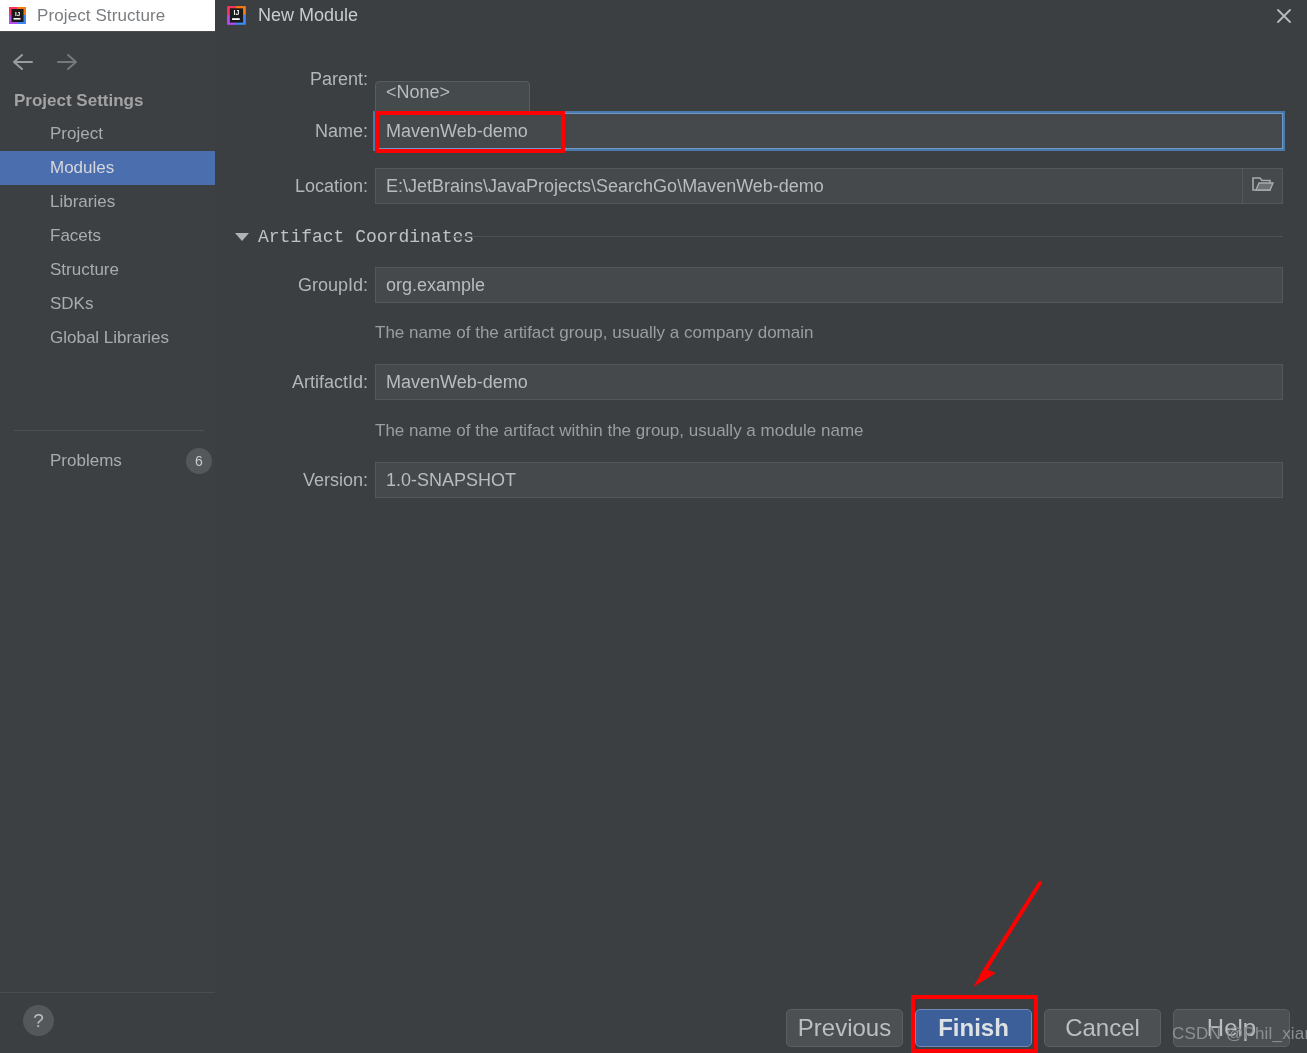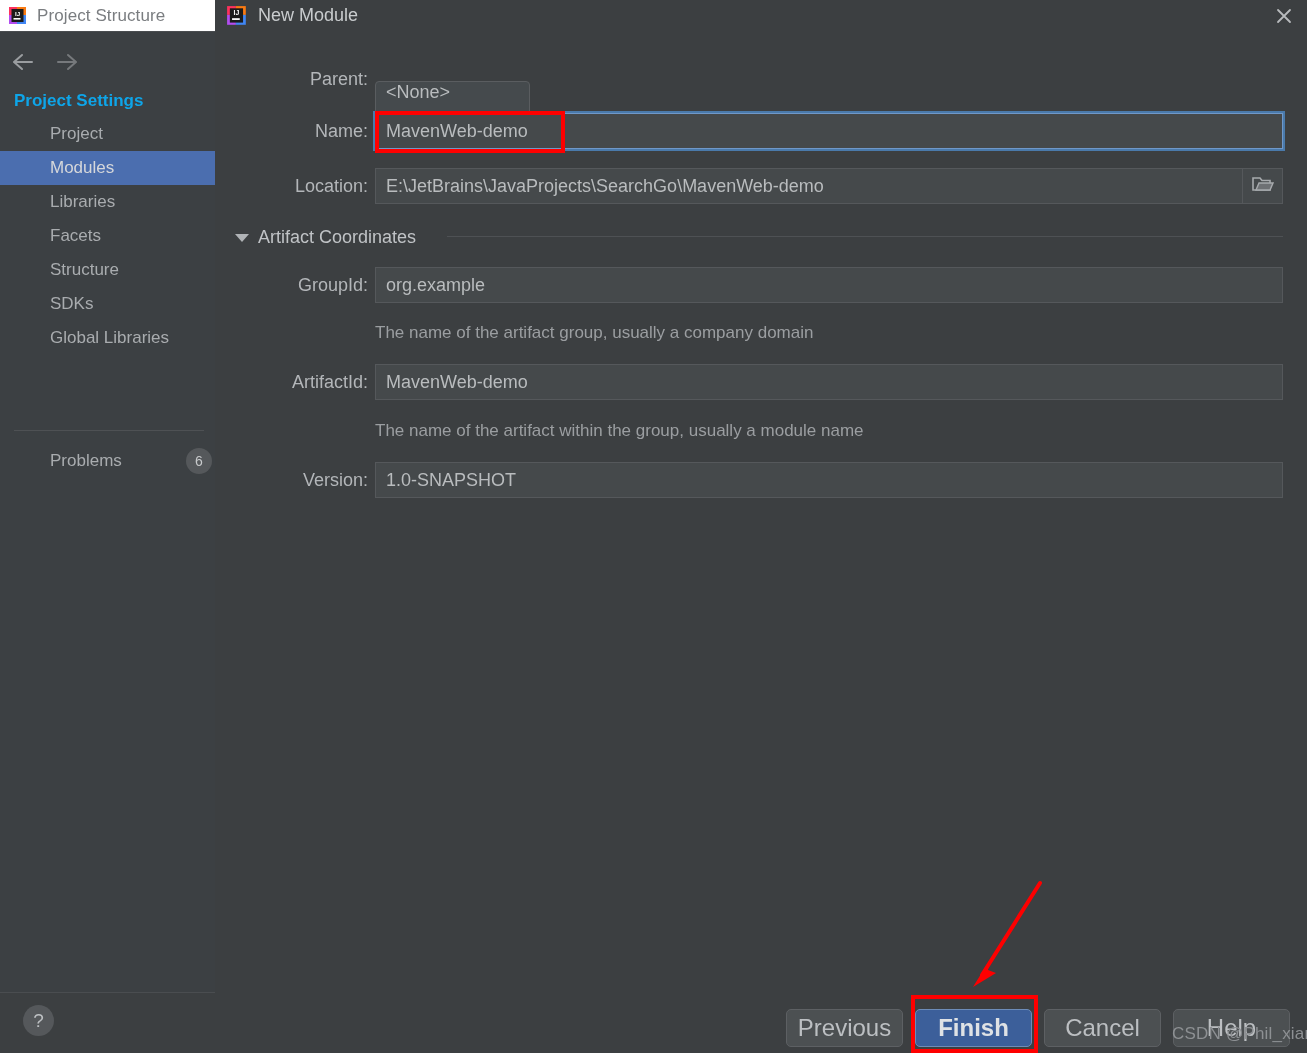--- a/index.html
+++ b/index.html
@@ -29,21 +29,21 @@
   }
   .nav-row {
     position: absolute; left: 0; top: 13px; width: 215px; height: 34px;
     display: flex; align-items: center; padding-left: 10px; gap: 18px;
   }
   .nav-arrow { width: 26px; height: 26px; display: block; }
 
   .tree { position: absolute; left: 0; top: 52px; width: 215px; }
   .tree-group {
     height: 33px; display: flex; align-items: center; padding-left: 14px;
-    font-size: 17px; color: #0ea5e9; font-weight: bold;
+    font-size: 17px; color: #a3a3a3; font-weight: bold;
   }
   .tree-item {
     height: 34px; display: flex; align-items: center; padding-left: 50px;
     font-size: 17px; color: #a9acaf;
   }
   .tree-item.selected { background: #4b6eaf; color: #d5d7da; }
 
   .problems-sep {
     position: absolute; left: 14px; top: 398px; width: 190px; height: 1px;
     background: #4e5154;
@@ -124,21 +124,21 @@
     display: flex; align-items: center; justify-content: center;
   }
 
   .section-toggle {
     position: absolute; display: flex; align-items: center; gap: 9px;
   }
   .section-tri {
     width: 0; height: 0; border-left: 7px solid transparent;
     border-right: 7px solid transparent; border-top: 8px solid #b0b3b6;
   }
-  .section-title { font-size: 18px; color: #c0c3c6; }
+  .section-title { font-size: 18px; color: #c0c3c6; font-family: Liberation Mono, monospace; }
   .section-line {
     position: absolute; height: 1px; background: #4e5154;
   }
 
   .hint {
     position: absolute; font-size: 17px; color: #9b9ea1;
   }
 
   
   .btn {

